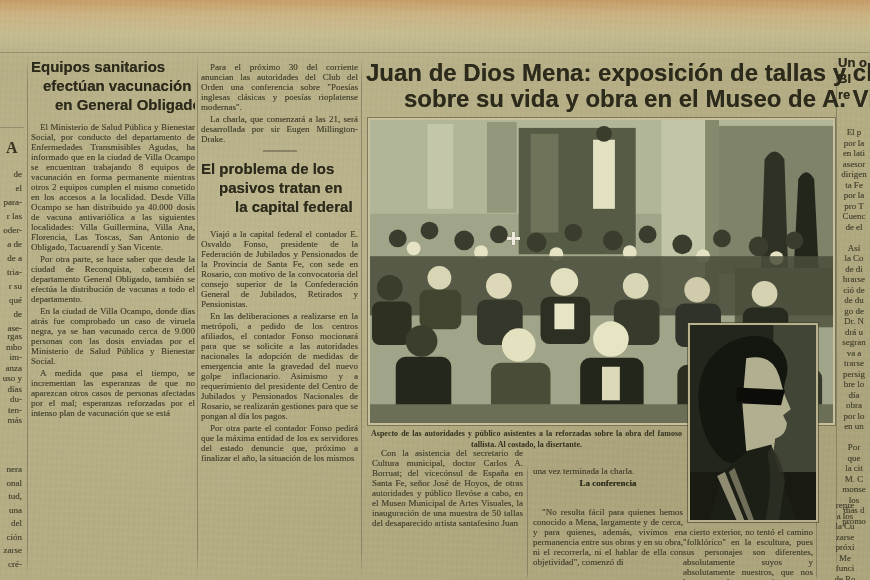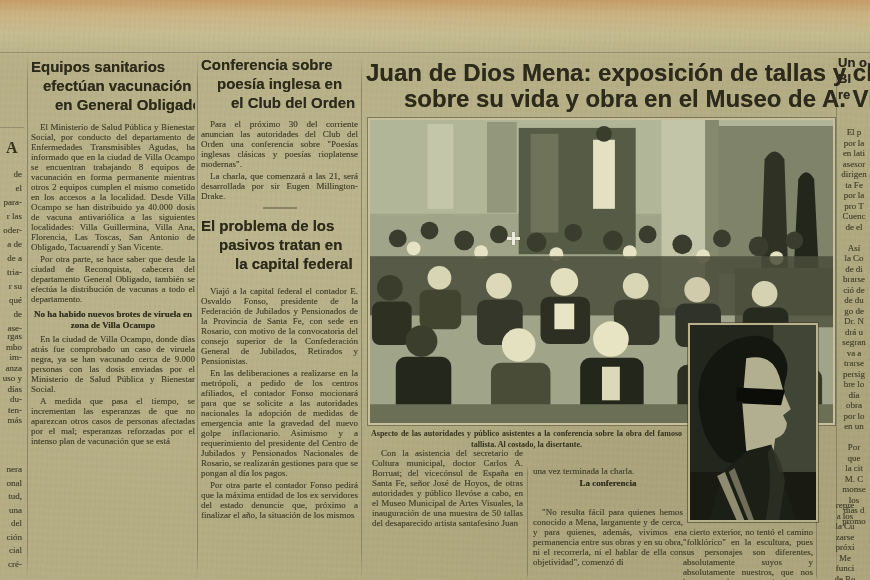--- a/index.html
+++ b/index.html
@@ -118,45 +118,39 @@
 días
 du-
 ten-
 más</div>
     <div class="frag" style="top:408px;line-height:13.5px;">nera
 onal
 tud,
 una
 del
 ción
-cial
+zarse
 cré-</div>
   </div>
 
   <div class="col1">
     <div class="headline">
       <div>Equipos sanitarios</div>
       <div style="padding-left:12px;">efectúan vacunación</div>
       <div style="padding-left:24px;">en General Obligado</div>
     </div>
     <div class="body-text" style="margin-top:8px;">
       <p>El Ministerio de Salud Pública y Bienestar Social, por conducto del departamento de Enfermedades Transmisibles Agudas, ha informado que en la ciudad de Villa Ocampo se encuentran trabajando 8 equipos de vacunación en forma permanente mientras otros 2 equipos cumplen el mismo cometido en los accesos a la localidad. Desde Villa Ocampo se han distribuido ya 40.000 dosis de vacuna antivariólica a las siguientes localidades: Villa Guillermina, Villa Ana, Florencia, Las Toscas, San Antonio de Obligado, Tacuarendí y San Vicente.</p>
       <p>Por otra parte, se hace saber que desde la ciudad de Reconquista, cabecera del departamento General Obligado, también se efectúa la distribución de vacunas a todo el departamento.</p>
-      <div class="subhead">No ha habido nuevos brotes de viruela en zona de Villa Ocampo</div>
       <p>En la ciudad de Villa Ocampo, donde días atrás fue comprobado un caso de viruela negra, ya se han vacunado cerca de 9.000 personas con las dosis enviadas por el Ministerio de Salud Pública y Bienestar Social.</p>
       <p>A medida que pasa el tiempo, se incrementan las esperanzas de que no aparezcan otros casos de personas afectadas por el mal; esperanzas reforzadas por el intenso plan de vacunación que se está</p>
     </div>
   </div>
 
   <div class="col2">
-    <div class="headline">
-      <div>Conferencia sobre</div>
-      <div style="padding-left:16px;">poesía inglesa en</div>
-      <div style="padding-left:30px;">el Club del Orden</div>
-    </div>
     <div class="body-text" style="margin-top:7px;">
       <p>Para el próximo 30 del corriente anuncian las autoridades del Club del Orden una conferencia sobre "Poesías inglesas clásicas y poesías rioplatense modernas".</p>
       <p>La charla, que comenzará a las 21, será desarrollada por sir Eugen Millington-Drake.</p>
     </div>
     <div class="divider"></div>
     <div class="headline">
       <div>El problema de los</div>
       <div style="padding-left:18px;">pasivos tratan en</div>
       <div style="padding-left:34px;">la capital federal</div>
     </div>
@@ -246,21 +240,21 @@
       </g>
       <rect x="0" y="288" width="467" height="19" fill="#6b6f56"></rect>
     </svg>
   </div>
 
   <div class="cursor">
     <div class="h"></div>
     <div class="v"></div>
   </div>
 
-  <div class="caption">Aspecto de las autoridades y público asistentes a la conferencia sobre la obra del famoso tallista. Al costado, la disertante.</div>
+  <div class="caption">Aspecto de las autoridades y público asistentes a la reforzadas sobre la obra del famoso tallista. Al costado, la disertante.</div>
 
   <div class="main-col-left body-text">
     <p>Con la asistencia del secretario de Cultura municipal, doctor Carlos A. Borruat; del vicecónsul de España en Santa Fe, señor José de Hoyos, de otras autoridades y público llevóse a cabo, en el Museo Municipal de Artes Visuales, la inauguración de una muestra de 50 tallas del desaparecido artista santafesino Juan</p>
   </div>
 
   <div class="main-col-right body-text">
     <p class="lead">una vez terminada la charla.</p>
     <div class="subhead" style="margin:2px 0 18px;">La conferencia</div>
     <p>"No resulta fácil para quienes hemos conocido a Mena, largamente y de cerca, y para quienes, además, vivimos en permanencia entre sus obras y en su obra, ni el recorrerla, ni el hablar de ella con objetividad", comenzó di</p>
   </div>

